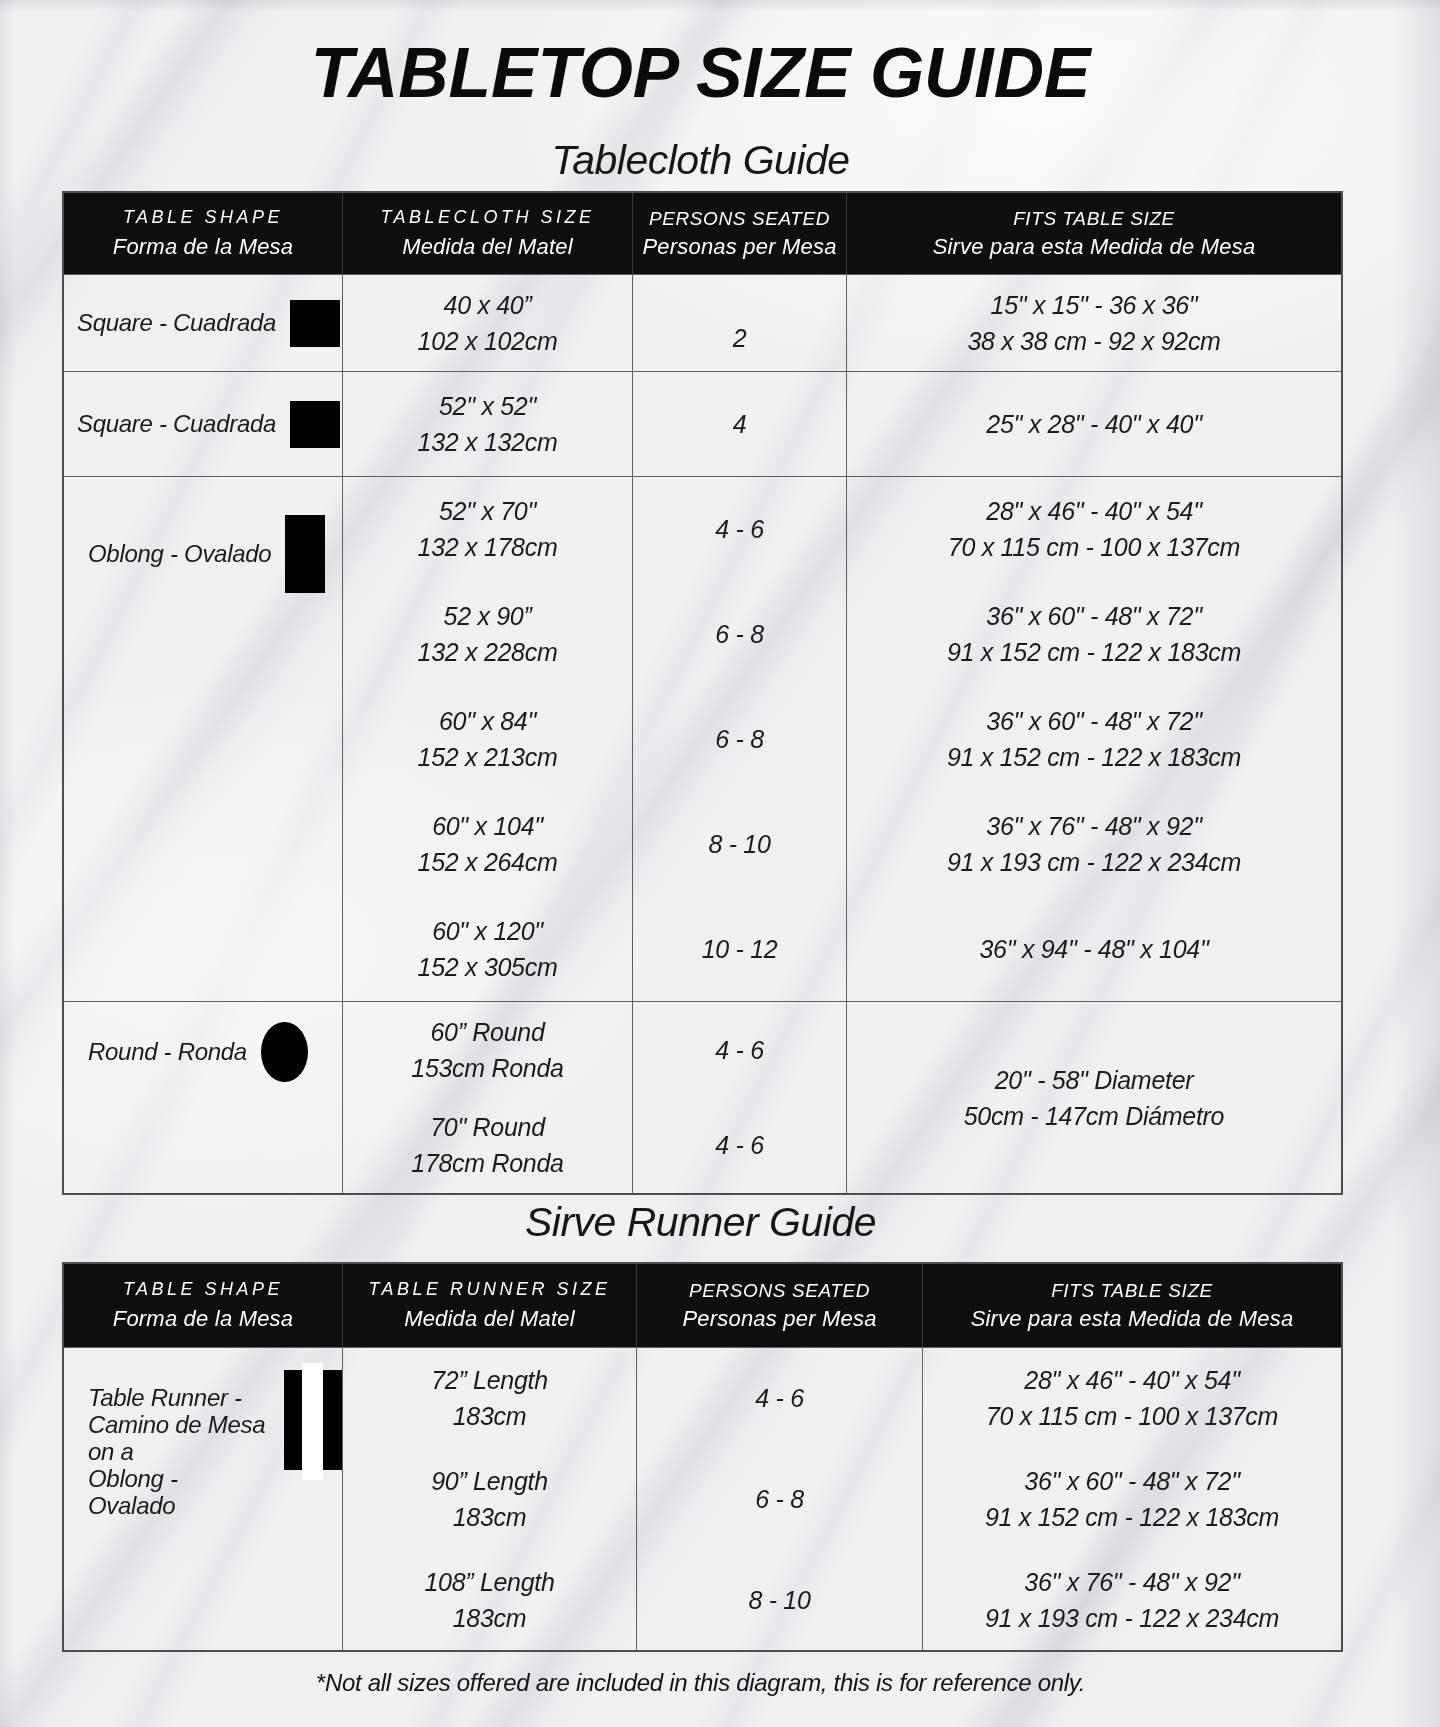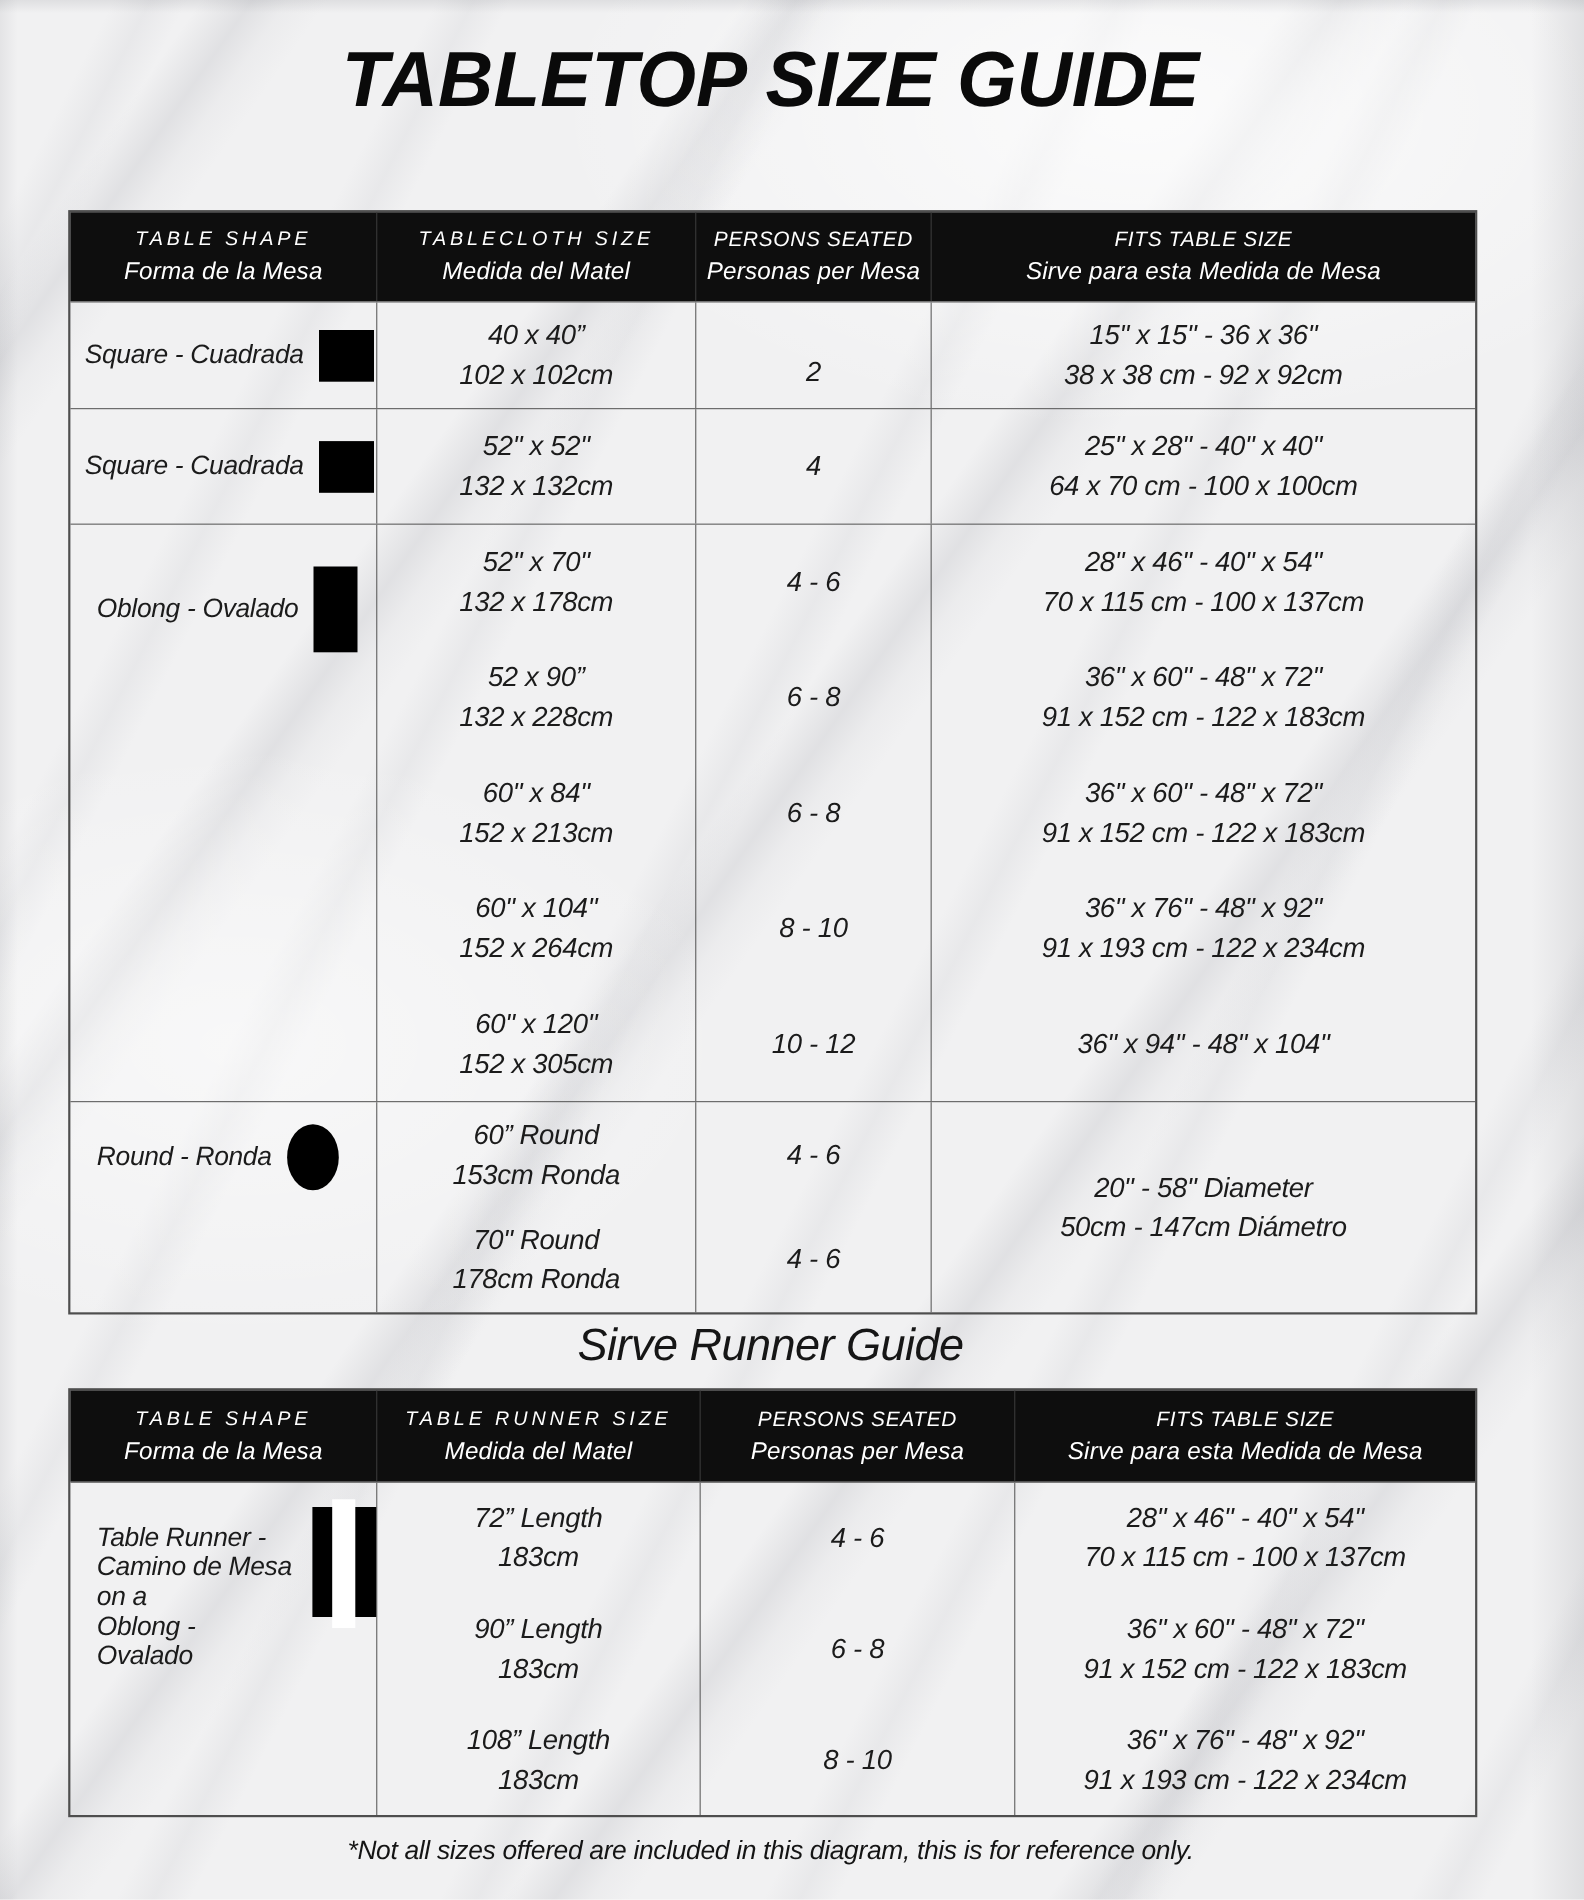--- a/index.html
+++ b/index.html
@@ -102,20 +102,21 @@
     text-align:center;font-size:24px;letter-spacing:-0.3px;color:#141414;
   }
 </style>
 </head>
 <body>
 
 <div class="page">
 
   <h1 class="main-title">TABLETOP SIZE GUIDE</h1>
 
+  <h2 class="guide-heading heading-tablecloth">Tablecloth Guide</h2>
 
   <div class="gtable t1">
 
     <div class="ghead">
       <div class="hcell">
         <div class="h1">TABLE SHAPE</div>
         <div class="h2">Forma de la Mesa</div>
       </div>
       <div class="hcell">
         <div class="h1">TABLECLOTH SIZE</div>
@@ -171,21 +172,20 @@
         </div>
       </div>
       <div class="stack">
         <div class="subcell">
           <span>4</span>
         </div>
       </div>
       <div class="stack">
         <div class="subcell">
           <span>25" x 28" - 40" x 40"</span>
-          <span>64 x 70 cm - 100 x 100cm</span>
         </div>
       </div>
     </div>
 
     <div class="gsec" style="height:525px">
       <div class="shape-cell top">
         <div class="shape-inner mt-oblong">
           <span class="shape-label">Oblong - Ovalado</span>
           <span class="icon oblong-icon"></span>
         </div>

